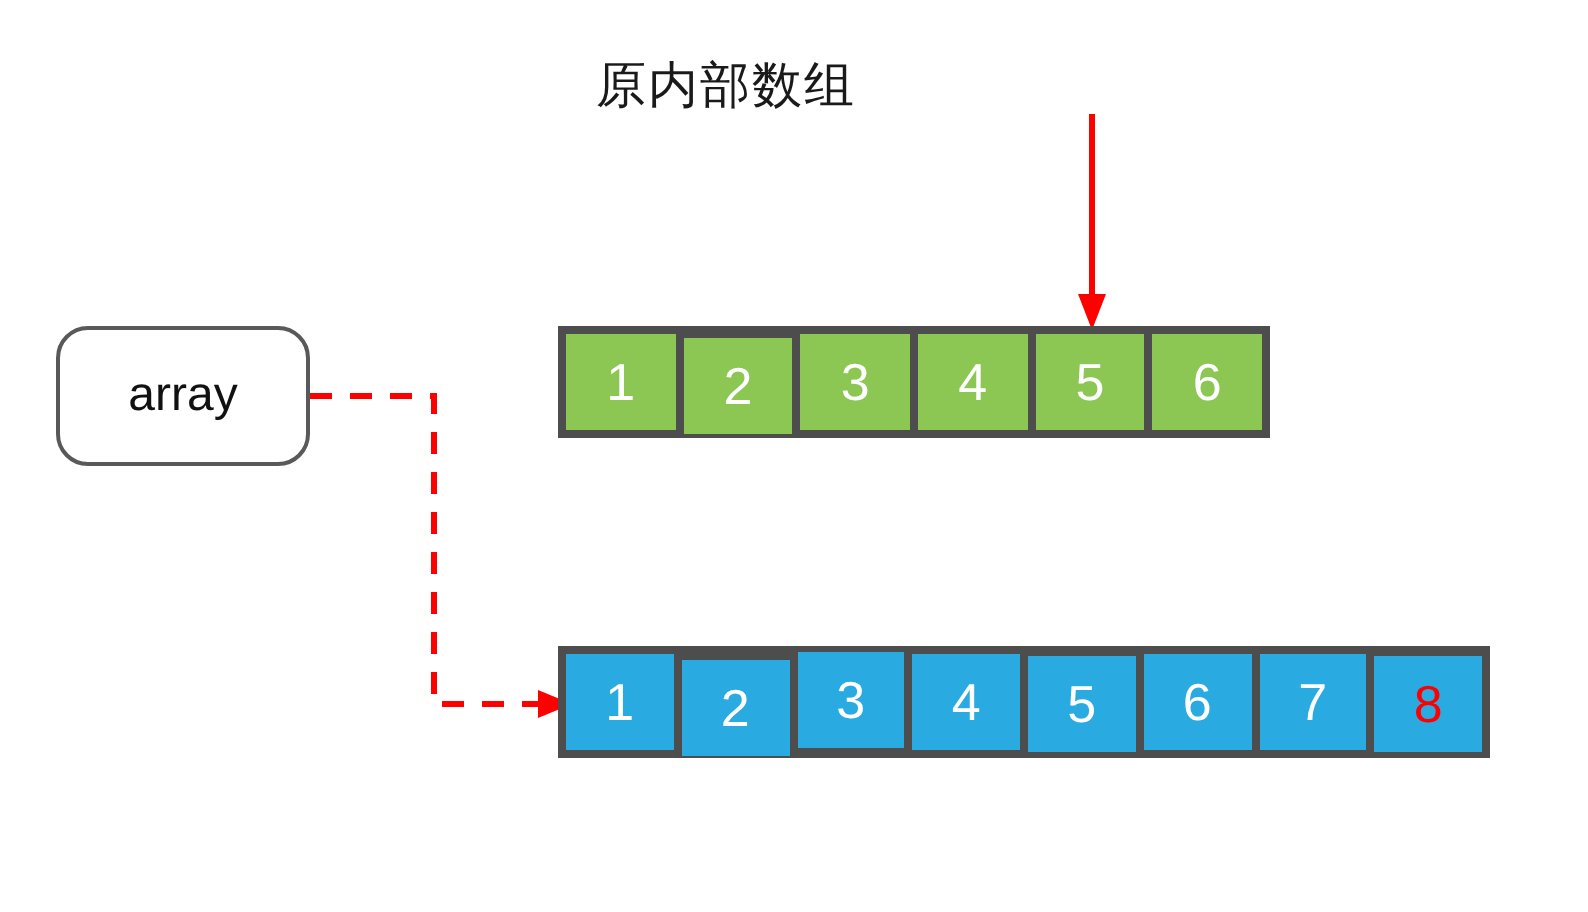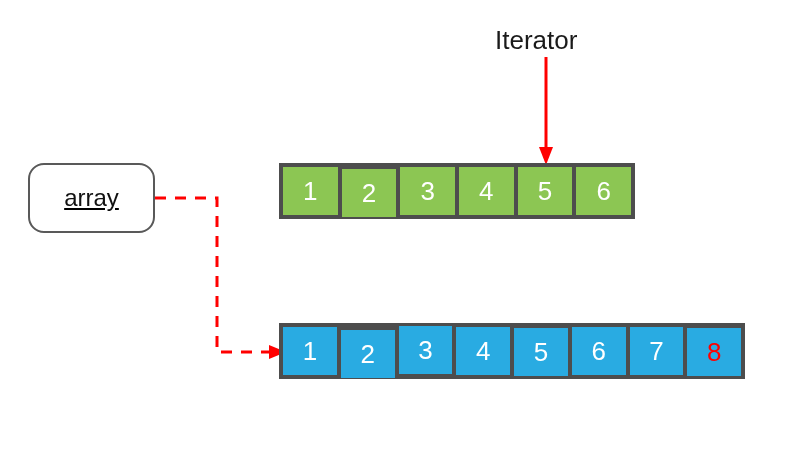--- a/index.html
+++ b/index.html
@@ -54,21 +54,20 @@
     top: 163px;
     width: 127px;
     height: 70px;
     box-sizing: border-box;
     border: 2px solid #595959;
     border-radius: 16px;
     background: #ffffff;
     display: flex;
     align-items: center;
     justify-content: center;
-    text-decoration: underline;
   }
   #array-box-label {
     font-size: 24px;
     color: #111111;
     font-family: "Liberation Sans", sans-serif;
     position: static;
   }
 
   
   .array-strip {
@@ -126,22 +125,22 @@
     width: 148px;
     height: 180px;
     pointer-events: none;
   }
 </style>
 </head>
 <body>
 
 <div id="stage">
 
-
-  <div class="label" id="iterator-label">Iterator</div>
+  <div class="label" id="old-array-label">原内部数组</div>
+
 
 
   <svg id="iterator-arrow" viewBox="0 0 52 112" xmlns="http://www.w3.org/2000/svg">
     <line x1="26" y1="2" x2="26" y2="96" stroke="#ff0000" stroke-width="3"></line>
     <polygon points="26,110 19,92 33,92" fill="#ff0000"></polygon>
   </svg>
 
   <div id="array-box">
     <span id="array-box-label">array</span>
   </div>

